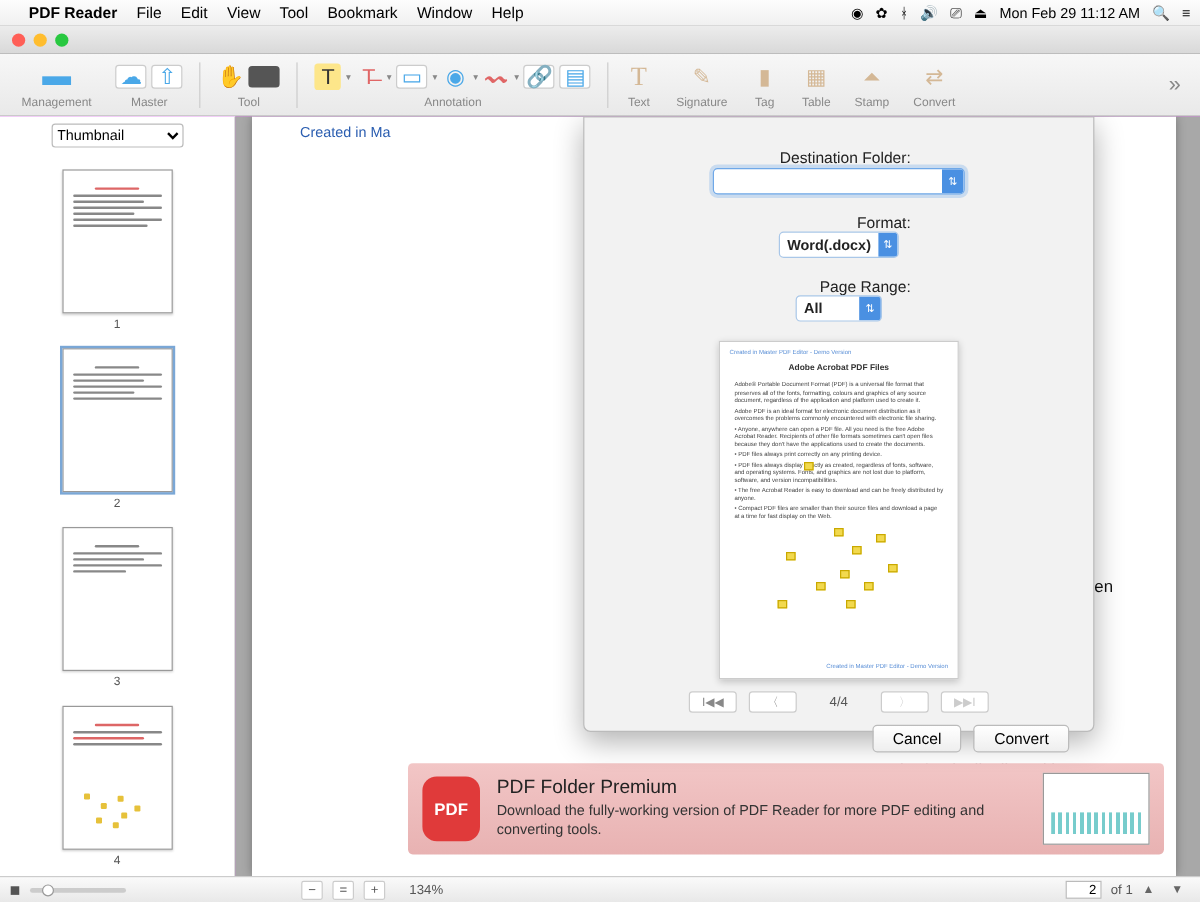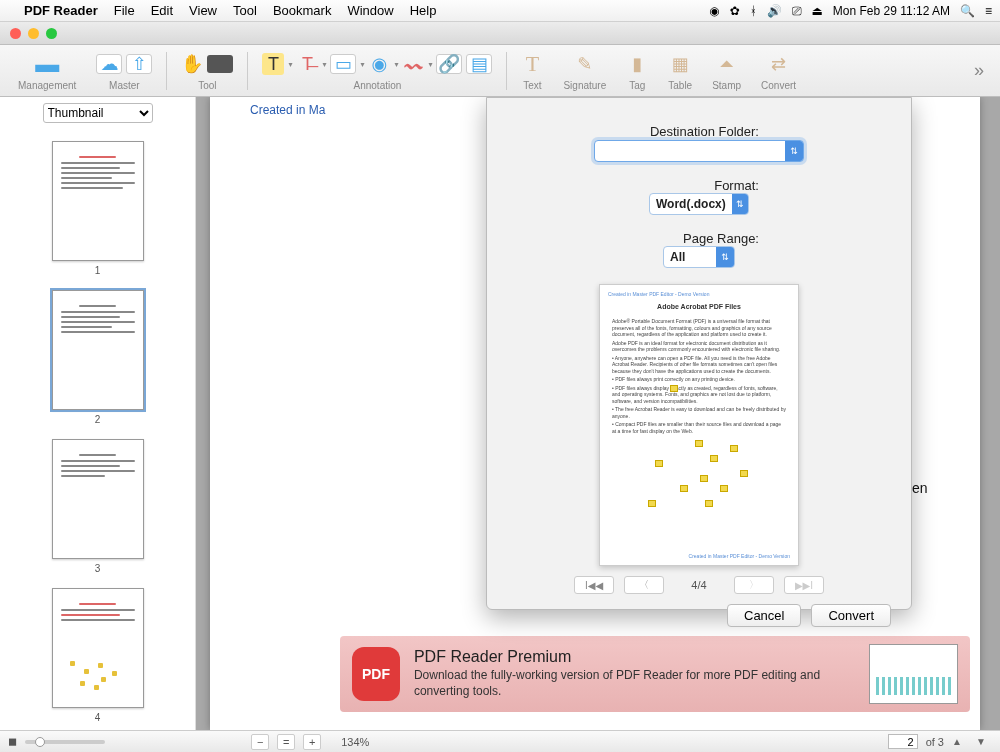--- a/index.html
+++ b/index.html
@@ -282,21 +282,21 @@
         <p style="margin-left:500px;margin-top:24px">the free Adobe Acrobat open files because they</p>
         <p style="margin-left:500px;margin-top:50px">of fonts, software, and platform, software, and</p>
         <p style="margin-left:500px;margin-top:20px">be freely distributed by</p>
         <ul>
             <li style="margin-left:120px"><span>Compact PDF files are smaller than their source</span> <span>files and download a page at a time for fast display on the Web.</span></li>
           </ul>
       </div>
       <div class="ad">
         <div class="badge">PDF</div>
         <div class="txt">
-          <div class="t1">PDF Reader Premium</div>
+          <div class="t1">PDF Folder Premium</div>
           <div class="t2">Download the fully-working version of PDF Reader for more PDF editing and converting tools.</div>
         </div>
         <div class="preview"></div>
       </div>
     </div>
 
     <div class="dialog">
       <div class="dlg-row">
         <label>Destination Folder:</label>
         <div class="field"><div class="combo wide">
@@ -361,16 +361,16 @@
   <div class="zoom-slider">
       <div class="knob"></div>
     </div>
   <div style="width:130px"></div>
   <div class="zbtn">−</div>
   <div class="zbtn">=</div>
   <div class="zbtn">+</div>
   <span style="margin-left:12px">134%</span>
   <div class="spacer"></div>
   <input class="pagefield" value="2" style="">
-  <span>of 3</span>
+  <span>of 1</span>
   <span class="navbtn">▲</span>
   <span class="navbtn">▼</span>
 </div>
 
 </body></html>

